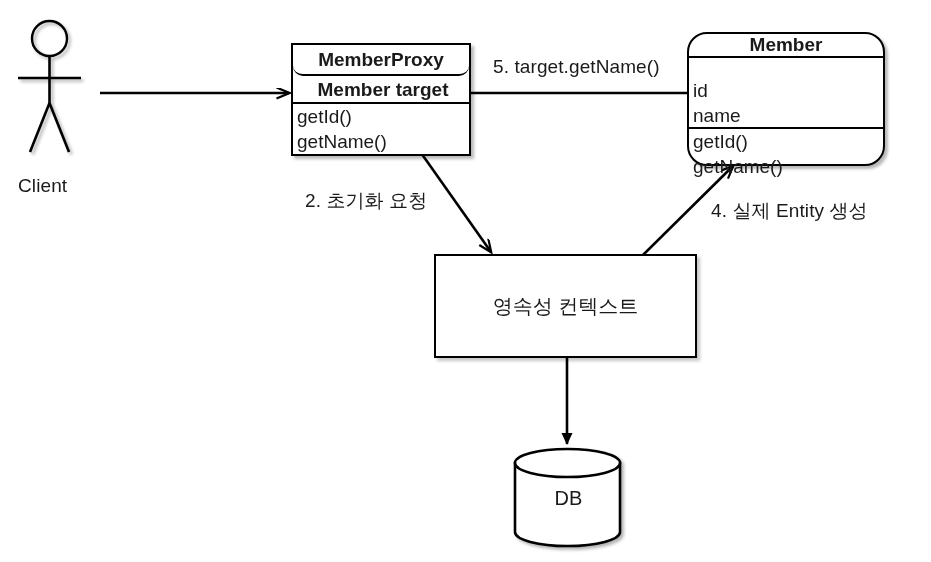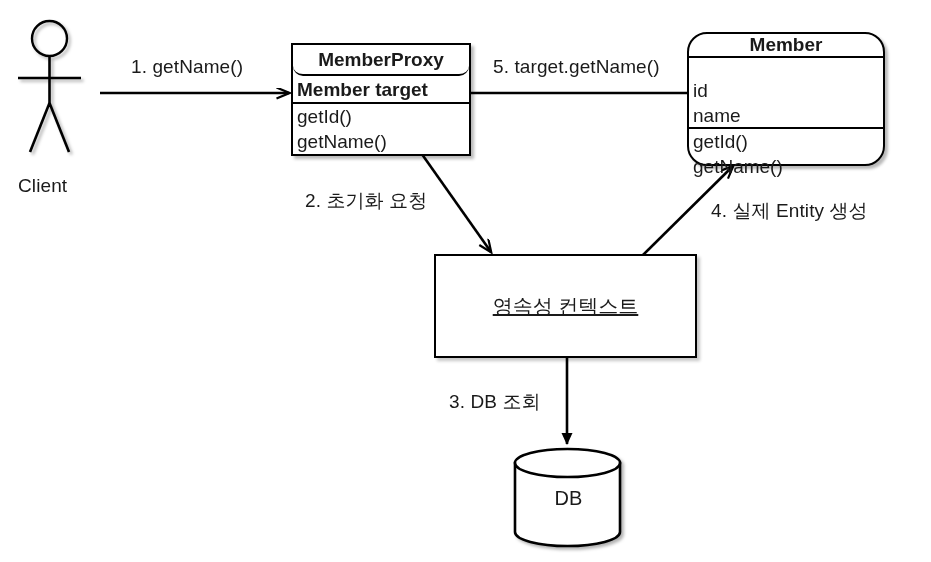--- a/index.html
+++ b/index.html
@@ -70,21 +70,20 @@
   .plainbox {
     position: absolute;
     background: #ffffff;
     border: 2px solid #000000;
     box-sizing: border-box;
     box-shadow: 3px 3px 3px rgba(0,0,0,0.22);
     display: flex;
     align-items: center;
     justify-content: center;
     font-size: 20px;
-    text-decoration: underline;
   }
 
   
   #overlay {
     position: absolute;
     left: 0; top: 0;
     width: 931px;
     height: 562px;
     pointer-events: none;
   }
@@ -152,21 +151,21 @@
     <g filter="url(#softshadow)">
       <path class="cylfill" d="M515,463 L515,532
                                A52.5,14 0 0 0 620,532
                                L620,463 z"></path>
       <ellipse class="cylfill" cx="567.5" cy="463" rx="52.5" ry="14"></ellipse>
     </g>
   </svg>
 
   <div class="classbox" style="left:291px; top:43px; width:180px; height:113px;">
     <div class="cb-title" style="height:34px;border-radius:10px;">MemberProxy</div>
-    <div class="cb-section divider" style="height:30px;">
+    <div class="cb-section divider" style="height:30px;text-align:center;">
       <div class="cb-row bold">Member target</div>
     </div>
     <div class="cb-section" style="flex:1;">
       <div class="cb-row">getId()</div>
       <div class="cb-row">getName()</div>
     </div>
   </div>
 
   <div class="classbox" style="left:687px; top:32px; width:198px; height:134px;border-radius:20px;">
     <div class="cb-title" style="height:33px;">Member</div>
@@ -179,25 +178,23 @@
       <div class="cb-row">getName()</div>
     </div>
   </div>
 
   <div class="plainbox" style="left:434px; top:254px; width:263px; height:104px;">
     <span>영속성 컨텍스트</span>
   </div>
 
   <div class="label" style="left:18px; top:174px;">Client</div>
 
-  <div class="label" style="left:131px; top:55px;">1. getName()</div>
 
   <div class="label" style="left:493px; top:55px;">5. target.getName()</div>
 
   <div class="label" style="left:305px; top:189px;">2. 초기화 요청</div>
 
   <div class="label" style="left:711px; top:199px;">4. 실제 Entity 생성</div>
 
-  <div class="label" style="left:449px; top:390px;">3. DB 조회</div>
 
   <div class="dbtext" style="left:515px; top:487px; width:107px;">DB</div>
 
 </div>
 
 </body></html>

